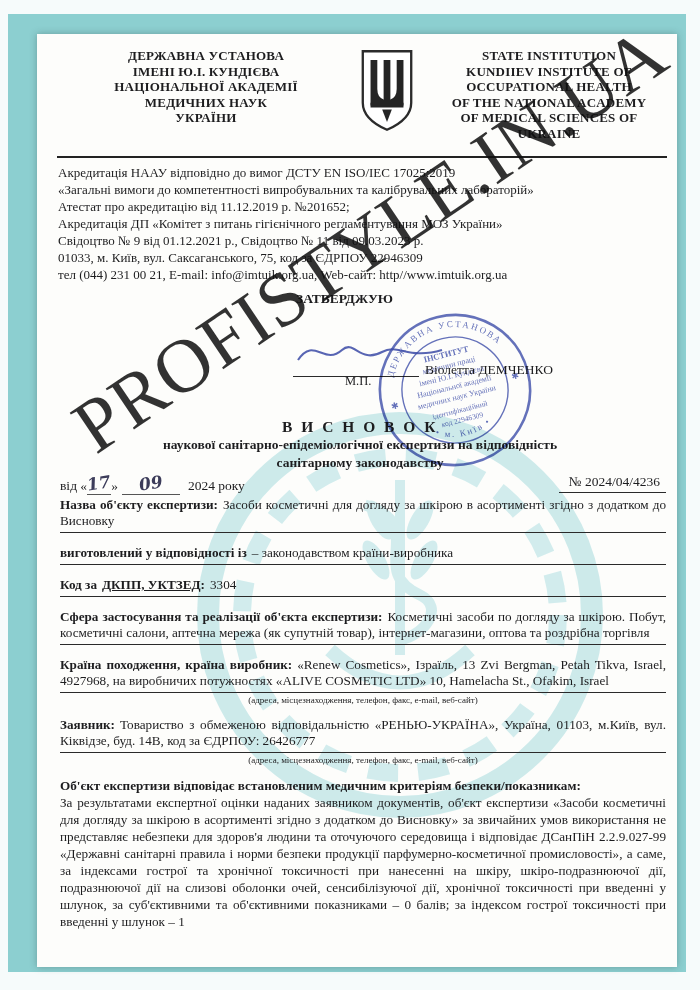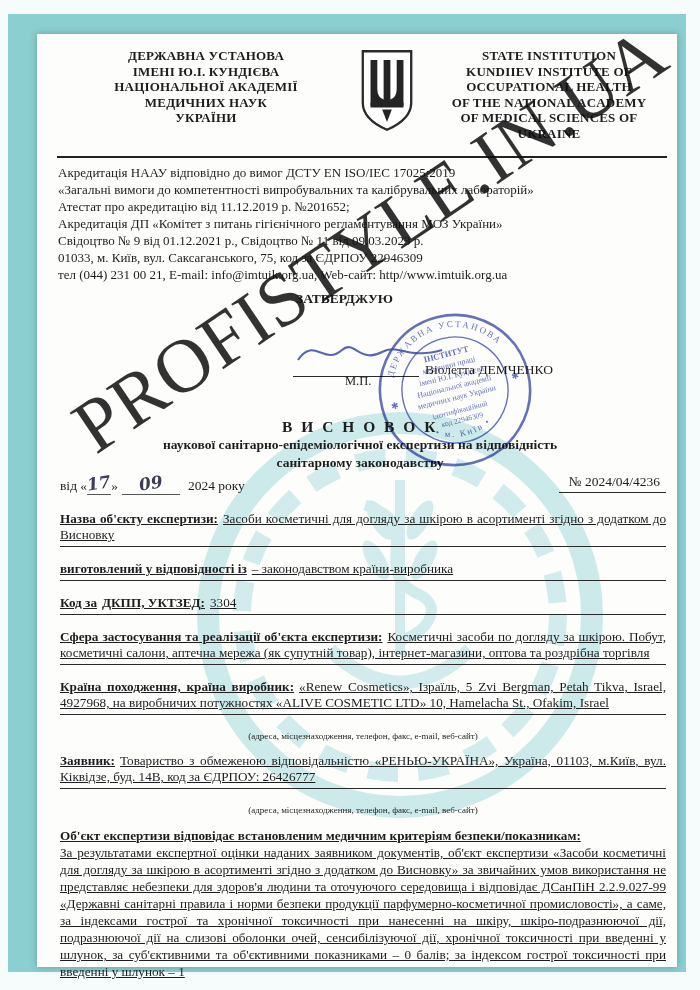--- a/index.html
+++ b/index.html
@@ -37,25 +37,25 @@
   .doc-title .s{font-weight:bold;font-size:13.5px;line-height:17.5px;}
   
   .daterow{position:absolute;left:60px;top:474px;width:606px;font-size:13.5px;}
   .blank-day{display:inline-block;width:24px;border-bottom:1.2px solid #555;text-align:center;position:relative;}
   .blank-month{display:inline-block;width:58px;border-bottom:1.2px solid #555;text-align:center;margin:0 8px 0 4px;position:relative;}
   .hw{font-family:"DejaVu Serif",serif;font-style:italic;font-weight:bold;
       font-size:17px;color:#3c3c5a;display:inline-block;transform:rotate(-9deg);position:relative;top:-1px;}
   .docnum{position:absolute;right:0;top:0;border-bottom:1.3px solid #2a2a2a;padding:0 6px 2px 10px;font-size:13.5px;text-align:center;}
   
   .fields{position:absolute;left:60px;top:497px;width:606px;font-size:13.2px;line-height:16px;text-align:justify;}
-  .field{margin:14px 0 12px 0;text-decoration:underline;}
+  .field{margin:0 0 12px 0;}
   .field.ruled{border-bottom:1.4px solid #2a2a2a;padding-bottom:3px;}
   .field b{margin-right:5px;}
   .u{text-decoration:underline;}
-  .caption{font-size:9px;text-align:center;line-height:11px;margin:16px 0 11px 0;}
+  .caption{font-size:9px;text-align:center;line-height:11px;margin:2px 0 11px 0;}
   .caption + .field{margin-top:0;}
   .concl-label{font-weight:bold;display:block;}
   
   .bg-emblem{position:absolute;left:180px;top:400px;width:440px;height:430px;opacity:.5;z-index:1;}
   .content{position:absolute;inset:0;z-index:2;}
   .stamp{position:absolute;left:375px;top:310px;width:160px;height:160px;z-index:3;opacity:.82;mix-blend-mode:multiply;}
   .sig-scribble{position:absolute;left:290px;top:326px;width:160px;height:44px;z-index:4;}
   .profistyle{
     position:absolute;left:-35px;top:196px;width:810px;z-index:6;
     text-align:center;font-family:"Liberation Serif",serif;font-size:76px;font-weight:normal;
@@ -155,21 +155,21 @@
 
     <div class="field ruled">
       <b>Код за</b><b class="u" style="margin-right:0">ДКПП, УКТЗЕД</b><b style="margin-right:5px">:</b><span>3304</span>
     </div>
 
     <div class="field ruled">
       <b>Сфера застосування та реалізації об'єкта експертизи:</b><span>Косметичні засоби по догляду за шкірою. Побут, косметичні салони, аптечна мережа (як супутній товар), інтернет-магазини, оптова та роздрібна торгівля</span>
     </div>
 
     <div class="field ruled" style="margin-bottom:0">
-      <b>Країна походження, країна виробник:</b><span>«Renew Cosmetics», Ізраїль, 5 Zvi Bergman, Petah Tikva, Israel, 4927968, на виробничих потужностях «ALIVE COSMETIC LTD» 10, Hamelacha St., Ofakim, Israel</span>
+      <b>Країна походження, країна виробник:</b><span>«Renew Cosmetics», Ізраїль, 13 Zvi Bergman, Petah Tikva, Israel, 4927968, на виробничих потужностях «ALIVE COSMETIC LTD» 10, Hamelacha St., Ofakim, Israel</span>
     </div>
     <div class="caption">(адреса, місцезнаходження, телефон, факс, e-mail, веб-сайт)</div>
 
     <div class="field ruled" style="margin-bottom:0">
       <b>Заявник:</b><span>Товариство з обмеженою відповідальністю «РЕНЬЮ-УКРАЇНА», Україна, 01103, м.Київ, вул. Кіквідзе, буд. 14В, код за ЄДРПОУ: 26426777</span>
     </div>
     <div class="caption">(адреса, місцезнаходження, телефон, факс, e-mail, веб-сайт)</div>
 
     <div class="field" style="line-height:17px">
       <span class="concl-label">Об'єкт експертизи відповідає встановленим медичним критеріям безпеки/показникам:</span>

